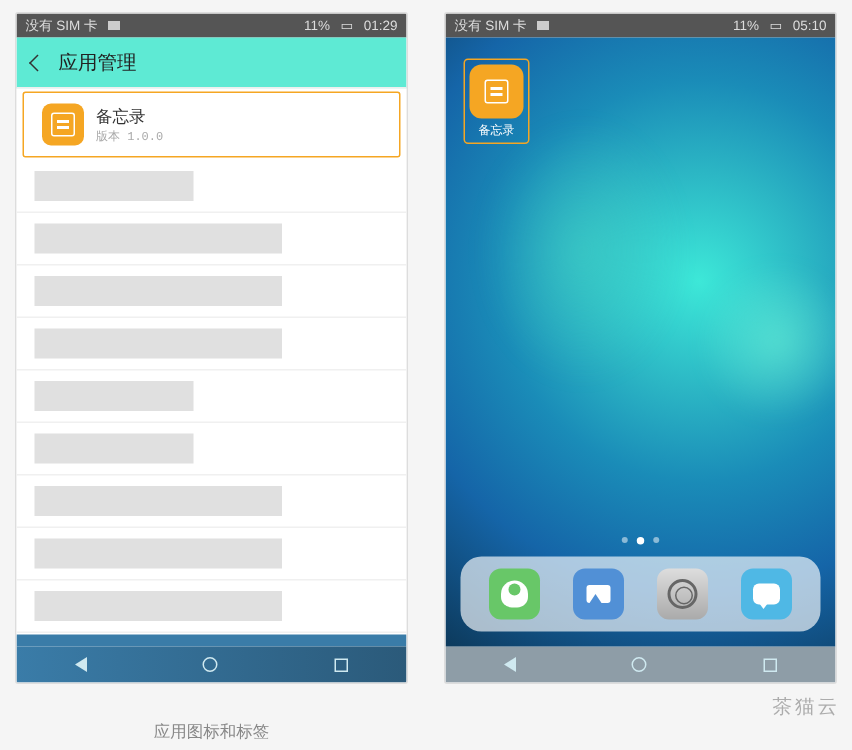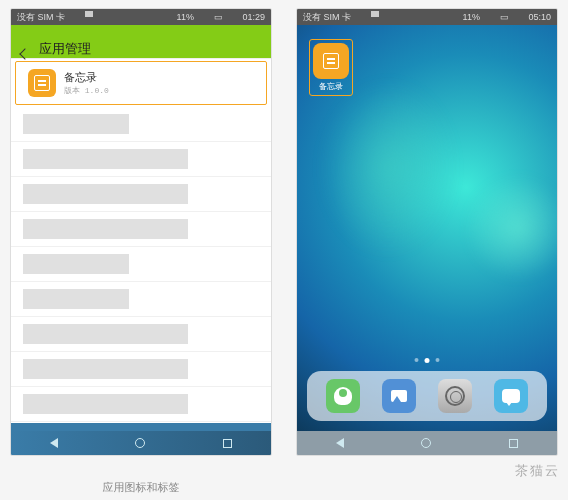--- a/index.html
+++ b/index.html
@@ -30,29 +30,29 @@
     .status-bar {
       height: 16px;
       background: #555;
       color: #ddd;
       font-size: 9px;
       display: flex;
       align-items: center;
       justify-content: space-between;
       padding: 0 6px;
     }
-    .status-left, .status-right { display: flex; gap: 20px; }
+    .status-left, .status-right { display: flex; align-items: center; gap: 7px; }
     .signal-icon { width: 8px; height: 6px; background: #ccc; }
     
     .header {
       height: 34px;
       display: flex;
-      align-items: flex-end;
+      align-items: center;
       padding: 0 10px;
-      background: #84cc16;
+      background: #5eead4;
       border-bottom: 1px solid #eee;
     }
     .back-icon {
       width: 8px; height: 8px;
       border-left: 1.5px solid #333;
       border-bottom: 1.5px solid #333;
       transform: rotate(45deg);
       margin-right: 10px;
     }
     .header-title { font-size: 13px; color: #222; font-weight: 500; }

